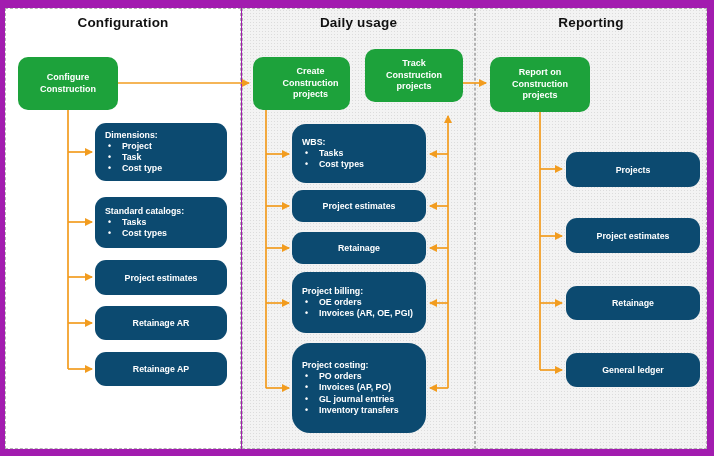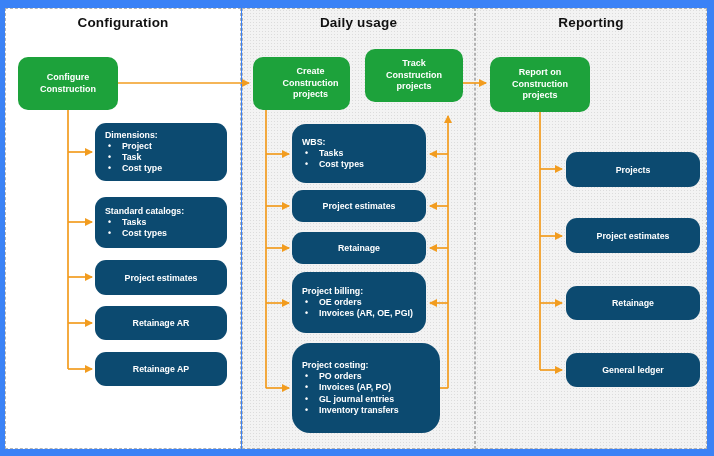--- a/index.html
+++ b/index.html
@@ -1,17 +1,17 @@
 <!DOCTYPE html>
 <html><head>
 <meta charset="utf-8">
 <style>
   html,body{margin:0;padding:0;background:#ffffff;}
   .canvas{
-    position:relative;width:714px;height:456px;background:#3b82f6;
+    position:relative;width:714px;height:456px;background:#a21caf;
     font-family:"Liberation Sans",sans-serif;overflow:hidden;
   }
   .panel{
     position:absolute;border:1px dashed #b3b3b3;box-sizing:border-box;
   }
   .panel.white{background:#ffffff;}
   .panel.textured{
     background-color:#f3f3f3;
     background-image:radial-gradient(#dcdcdc 0.6px, transparent 0.7px);
     background-size:3px 3px;
@@ -167,21 +167,21 @@
     <div class="brow">
         <span class="dot">•</span>
         <span>OE orders</span>
       </div>
     <div class="brow">
         <span class="dot">•</span>
         <span>Invoices (AR, OE, PGI)</span>
       </div>
   </div>
 
-  <div class="node navy list" style="left:292px;top:343px;width:148px;height:90px;border-radius:18px;">
+  <div class="node navy list" style="left:292px;top:343px;width:134px;height:90px;border-radius:18px;">
     <div class="nv-title">Project costing:</div>
     <div class="brow">
         <span class="dot">•</span>
         <span>PO orders</span>
       </div>
     <div class="brow">
         <span class="dot">•</span>
         <span>Invoices (AP, PO)</span>
       </div>
     <div class="brow">

